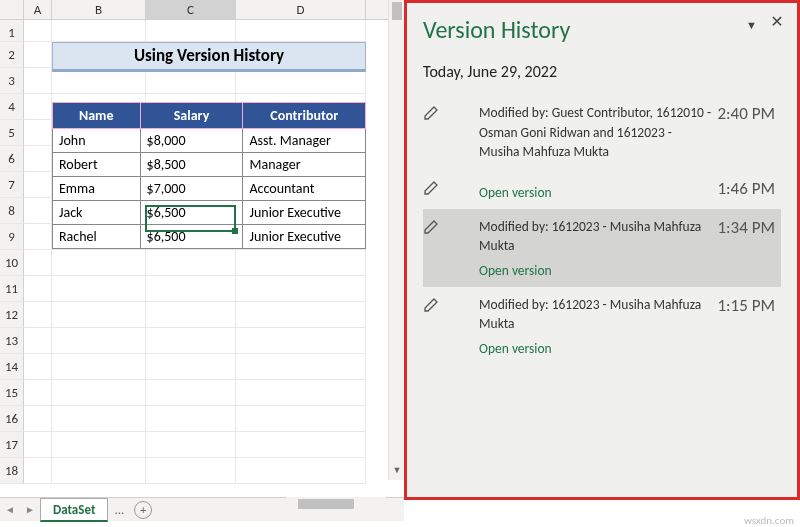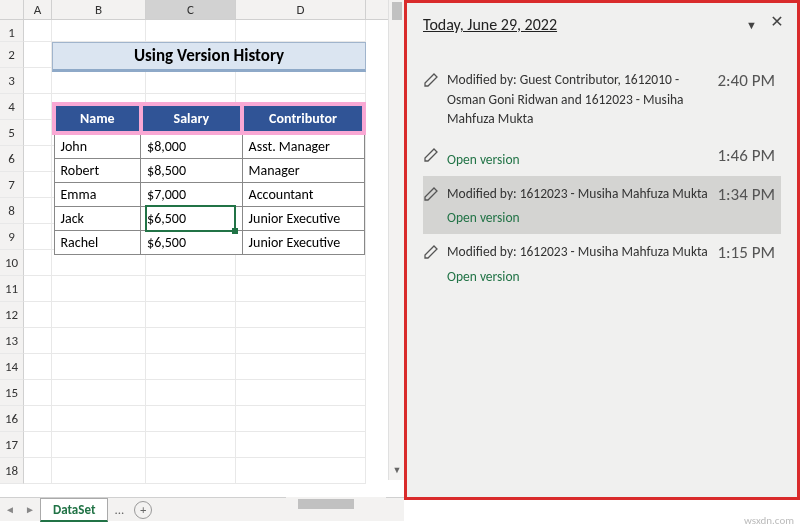--- a/index.html
+++ b/index.html
@@ -27,39 +27,39 @@
 .row.r1 { height: 22px; }
 .cell { border-right: 1px solid #e8e8e8; border-bottom: 1px solid #e8e8e8; }
 .c-A { width: 28px; }
 .c-B { width: 94px; }
 .c-C { width: 90px; }
 .c-D { width: 130px; }
 
 .title-banner { position: absolute; left: 28px; top: 22px; width: 314px; height: 30px; background: #dbe5f1; border: 1px solid #a0b4cc; text-align: center; font-weight: bold; font-size: 17px; line-height: 26px; border-bottom: 3px solid #8ea9c8; }
 
 .data-table { position: absolute; left: 28px; top: 82px; width: 314px; border-collapse: collapse; }
-.data-table th { background: #305496; color: #fff; font-weight: bold; padding: 4px 6px; border: 4px solid #f9a8d4; font-size: 14px; height: 24px; }
+.data-table th { background: #305496; color: #fff; font-weight: bold; padding: 4px 6px; border: 1px solid #f9a8d4; font-size: 14px; height: 24px; }
 .data-table td { border: 1px solid #888; text-align: left; padding: 3px 6px; font-size: 14px; height: 23px; background: #fff; }
 
 .sel-cell { position: absolute; left: 121px; top: 185px; width: 91px; height: 27px; border: 2px solid #217346; pointer-events: none; }
 .sel-cell::after { content: ""; position: absolute; right: -4px; bottom: -4px; width: 6px; height: 6px; background: #217346; }
 
 .scroll-v { position: absolute; right: 0; top: 0; width: 16px; height: 480px; background: #f3f2f1; border-left: 1px solid #e0e0e0; }
 .scroll-thumb-v { position: absolute; top: 2px; left: 3px; width: 10px; height: 18px; background: #c1c1c1; }
 .scroll-btn-v { position: absolute; width: 16px; height: 16px; background: #f3f2f1; text-align: center; font-size: 9px; line-height: 16px; color: #666; }
 .sb-up { top: -1px; }
 .sb-down { bottom: 2px; }
 
 
 .vh-pane { flex: 1; background: #f0f0ef; border-left: 1px solid #d0d0d0; border: 3px solid #d92b2b; position: relative; padding: 12px 16px; }
 .vh-title { color: #217346; font-size: 24px; font-weight: normal; margin-bottom: 18px; }
 .vh-close { position: absolute; right: 10px; top: 10px; width: 20px; height: 20px; font-size: 16px; color: #444; text-align: center; line-height: 18px; cursor: pointer; }
 .vh-dd { position: absolute; right: 40px; top: 16px; font-size: 11px; color: #444; }
-.vh-date { font-size: 16px; color: #222; margin-bottom: 28px; text-decoration: underline; }
-.vh-item { display: flex; padding: 8px 4px 8px 0; position: relative; }
+.vh-date { font-size: 16px; color: #222; margin-bottom: 14px; }
+.vh-item { display: flex; padding: 8px 4px 8px 0; position: relative; gap: 32px; }
 .vh-item.selected { background: #d4d4d2; }
 .vh-pencil { width: 24px; flex-shrink: 0; padding-top: 2px; }
 .vh-pencil svg { width: 16px; height: 16px; }
 .vh-body { flex: 1; padding-right: 62px; }
 .vh-mod { font-size: 13.5px; color: #333; line-height: 1.45; }
 .vh-open { color: #217346; font-size: 13.5px; margin-top: 6px; cursor: pointer; }
 .vh-time { position: absolute; right: 6px; top: 8px; font-size: 17px; color: #555; }
 
 
 .tab-bar { position: absolute; left: 0; bottom: 6px; width: 404px; height: 24px; background: #f3f2f1; border-top: 1px solid #d0d0d0; display: flex; align-items: center; font-size: 13px; }
@@ -263,20 +263,21 @@
     <div class="scroll-v">
       <div class="scroll-btn-v sb-up">▲</div>
       <div class="scroll-thumb-v"></div>
       <div class="scroll-btn-v sb-down">▼</div>
     </div>
   </div>
 
   <div class="vh-pane">
     <div class="vh-dd">▼</div>
     <div class="vh-close">✕</div>
+    <div class="vh-title">Version History</div>
     <div class="vh-date">Today, June 29, 2022</div>
     <div id="vh-list">
         <div class="vh-item">
           <div class="vh-pencil"><svg viewBox="0 0 16 16" fill="none" stroke="#555" stroke-width="1.3">
               <path d="M11 2l3 3-9 9H2v-3l9-9z"></path>
             </svg></div>
           <div class="vh-body">
             <div class="vh-mod">Modified by: Guest Contributor, 1612010 - Osman Goni Ridwan and 1612023 - Musiha Mahfuza Mukta</div>
           </div>
           <div class="vh-time">2:40 PM</div>

